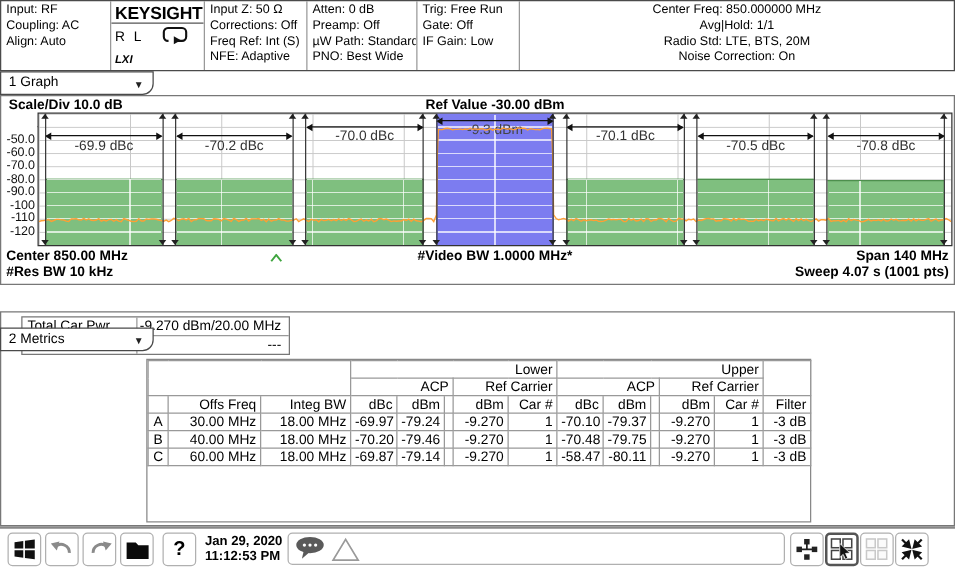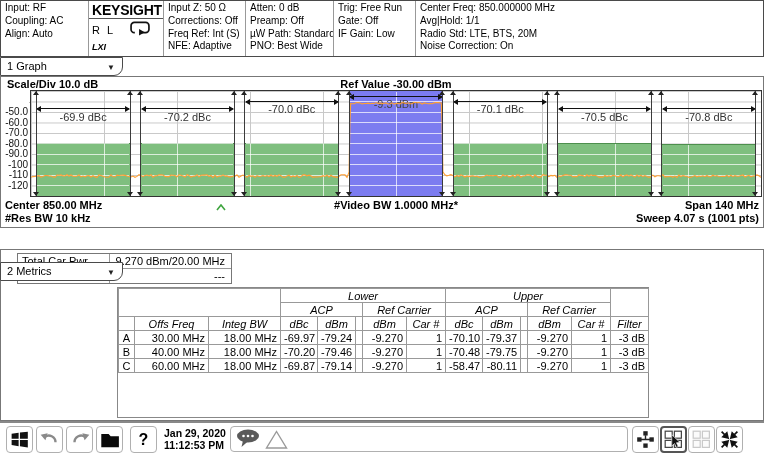--- a/index.html
+++ b/index.html
@@ -11,21 +11,21 @@
   .hcol{box-sizing:border-box;border-left:1px solid #999;padding:1px 4px;overflow:hidden;white-space:nowrap;}
   .hcol:first-child{border-left:none;}
   .hline{font-size:10px;line-height:12.8px;}
   #logo-col{width:75px;padding:0;}
   #brand{font-weight:bold;font-size:14px;letter-spacing:-0.2px;padding:1px 2px 0 3px;
     border-bottom:1px solid #555;line-height:16px;}
   #mode-row{display:flex;align-items:center;padding:1px 3px;height:20px;}
   #mode-label{font-size:11px;letter-spacing:2px;}
   #sweep-icon{margin-left:14px;}
   #lxi{font-size:9px;font-weight:bold;font-style:italic;padding-left:3px;line-height:12px;}
-  .w-input{width:87px;} .w-inputz{width:82px;} .w-atten{width:88px;} .w-trig{width:82px;} .w-freq{flex:1;}
+  .w-input{width:87px;} .w-inputz{width:82px;} .w-atten{width:88px;} .w-trig{width:82px;} .w-freq{flex:1;text-align:center;}
   
   .seltab{position:absolute;left:0;width:123px;height:19px;box-sizing:border-box;background:#fff;
     border:1px solid #4a4a4a;border-bottom-right-radius:9px;font-size:11px;line-height:17px;
     padding-left:6px;z-index:6;}
   .seltab .arr{position:absolute;right:7px;top:1px;font-size:8px;color:#222;}
   
   #graph-frame{position:absolute;left:0;top:76px;width:764px;height:152px;box-sizing:border-box;
     border:1px solid #777;background:#fff;}
   .scalelab{position:absolute;font-size:11px;font-weight:bold;line-height:12px;}
   #scale-div-label{left:6px;top:1px;}
@@ -60,21 +60,21 @@
   #mtable{position:absolute;left:16px;top:3px;width:213px;border:1px solid #777;font-size:11px;}
   .mrow{display:grid;grid-template-columns:92px 1fr;height:14px;line-height:14px;}
   .mrow + .mrow{border-top:1px solid #999;}
   .mlabel{padding-left:4px;border-right:1px solid #999;white-space:nowrap;}
   .mval{text-align:right;padding-right:6px;white-space:nowrap;}
   #acp-box{position:absolute;left:116px;top:37px;width:532px;height:131px;box-sizing:border-box;
     border:1px solid #888;}
   #acp-table{border-collapse:collapse;table-layout:fixed;width:530px;font-size:11px;}
   #acp-table td,#acp-table th{border:1px solid #999;padding:0 3px;height:13px;line-height:12px;
     white-space:nowrap;overflow:hidden;font-weight:normal;}
-  #acp-table th{text-align:center;font-style:italic;}
+  #acp-table th{text-align:right;}
   #acp-table td.num{text-align:right;}
   #acp-table td.rl{text-align:center;}
   
   #toolbar-line{position:absolute;left:0;top:421px;width:764px;height:2px;background:#888;}
   #toolbar{position:absolute;left:0;top:424px;width:764px;height:31px;background:#fff;}
   .tbtn{position:absolute;top:2px;width:27px;height:27px;box-sizing:border-box;border:1px solid #b0b0b0;
     border-radius:4px;background:#fff;display:flex;align-items:center;justify-content:center;}
   .tbtn.sel{border:2px solid #555;}
   #help-button{font-size:16px;font-weight:bold;}
   #clock{position:absolute;left:164px;top:3px;width:64px;font-size:10.5px;font-weight:bold;line-height:12px;}

